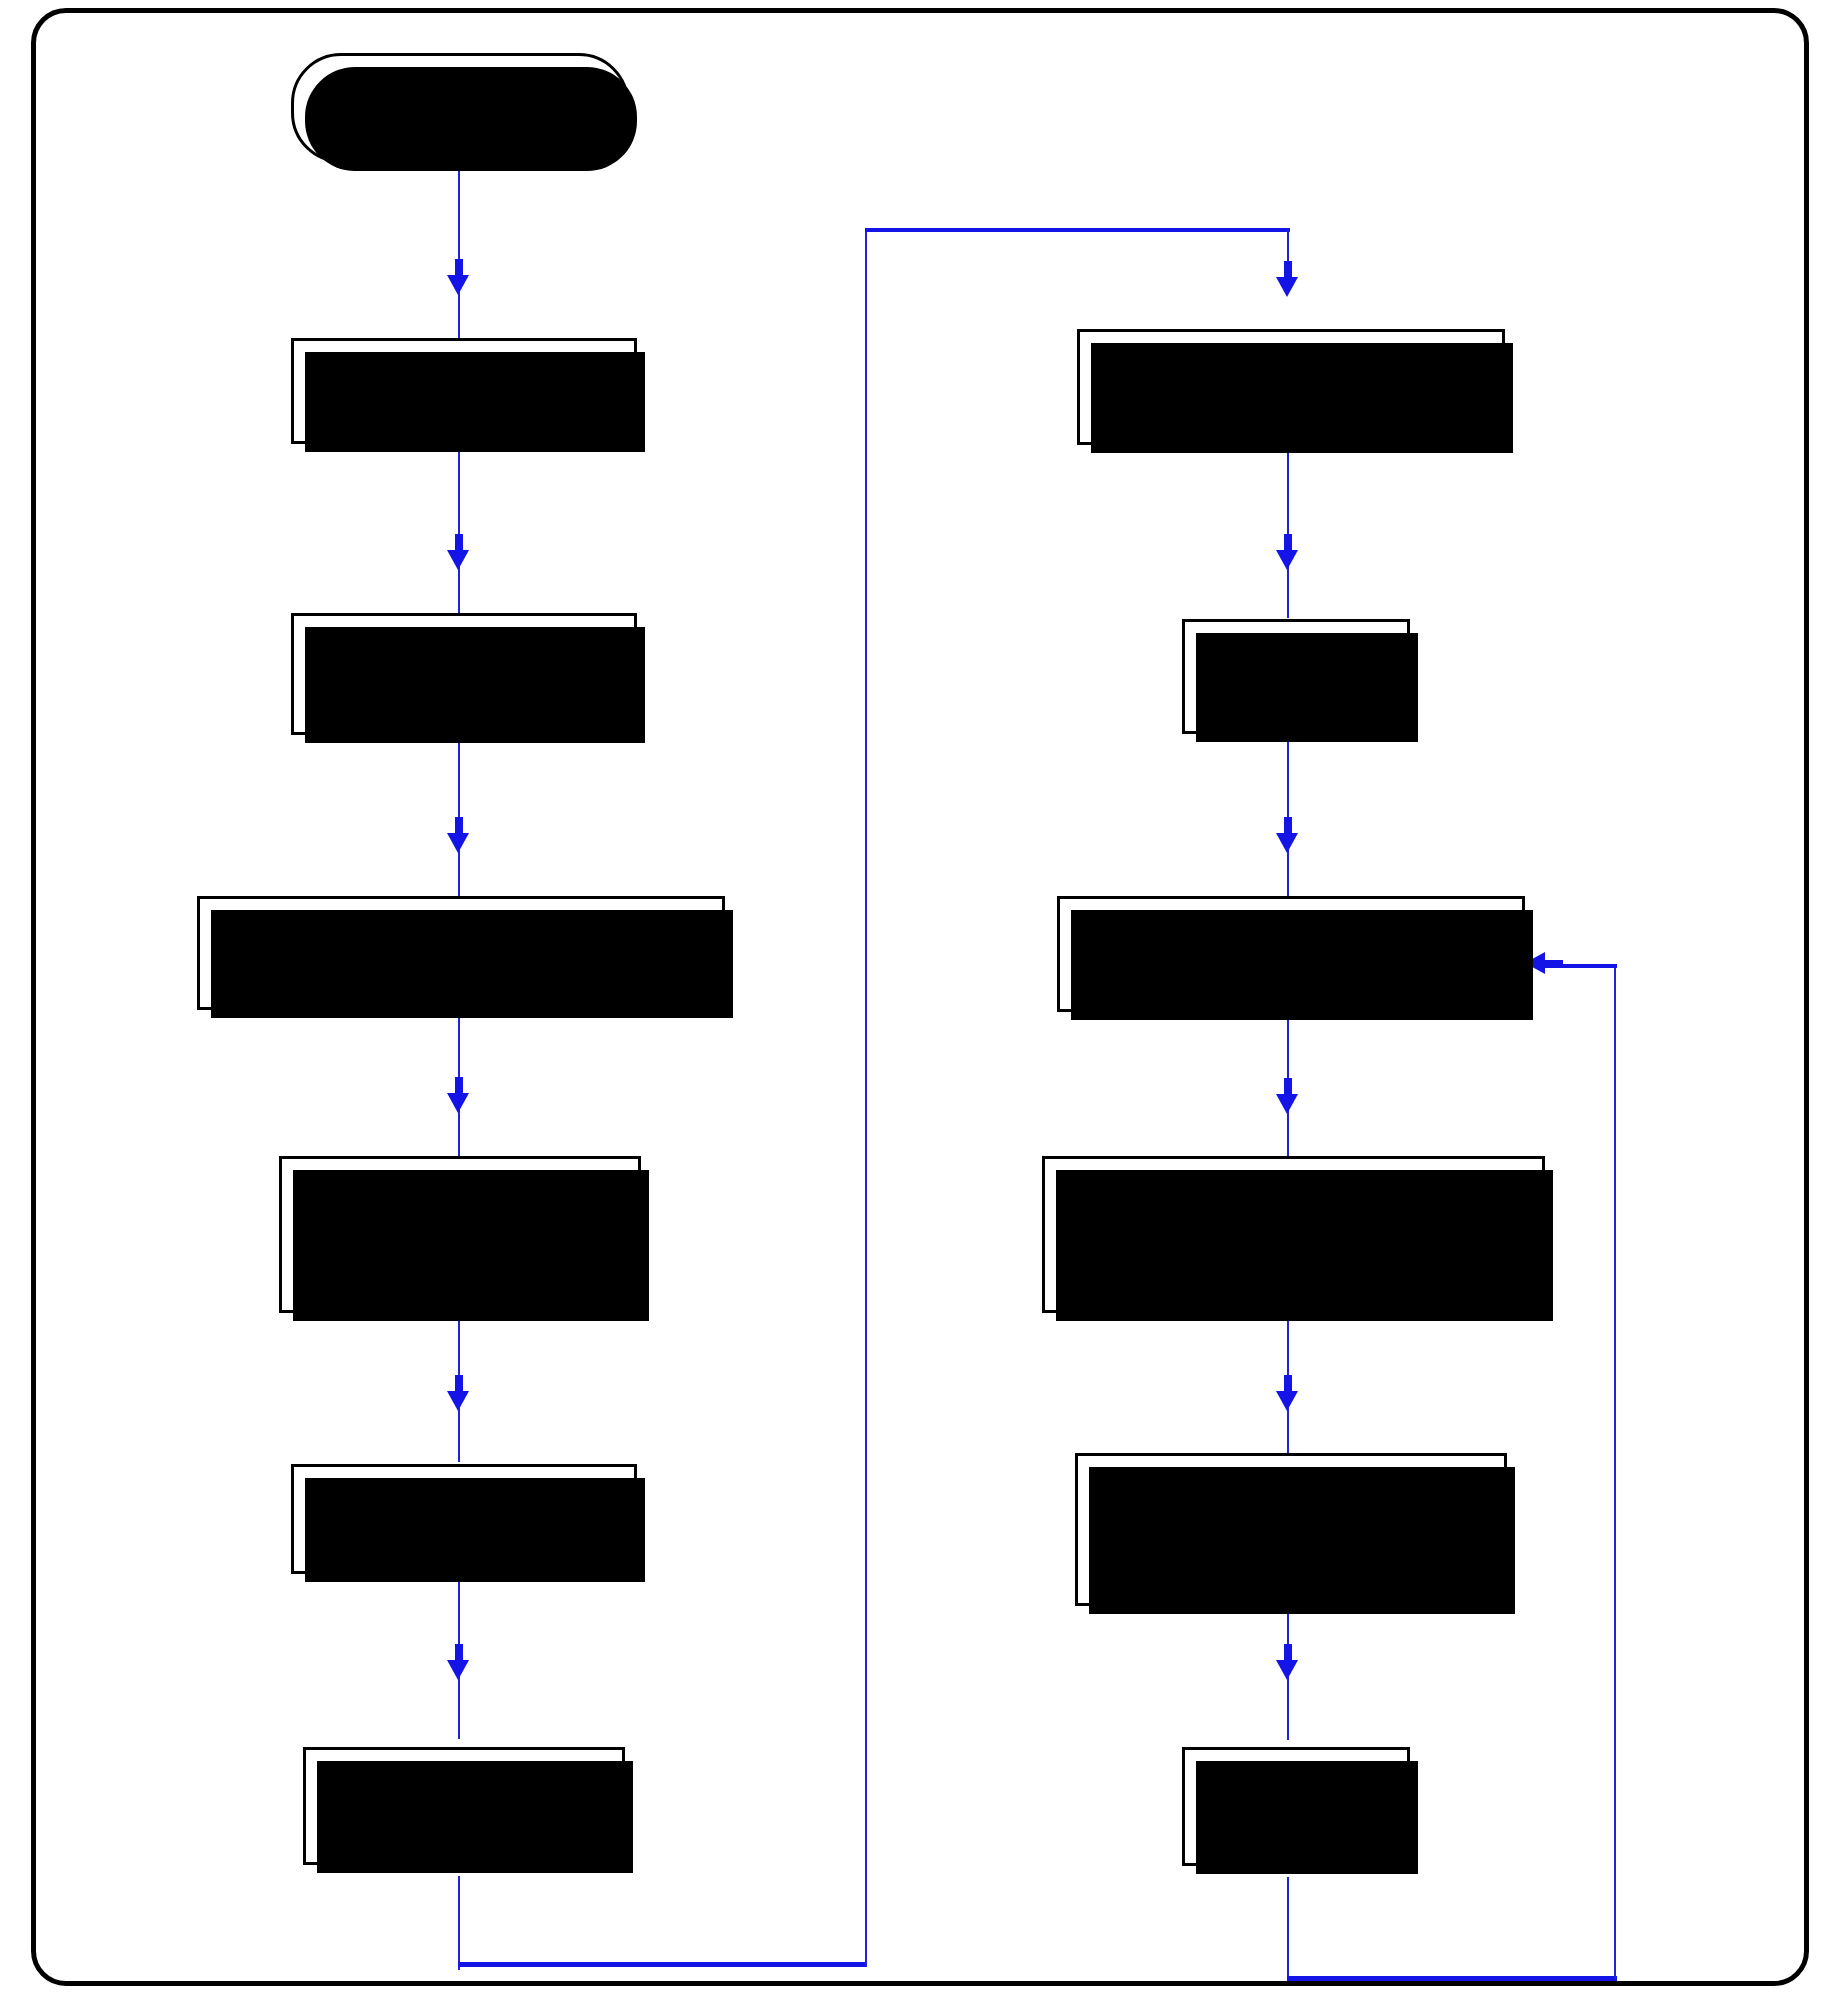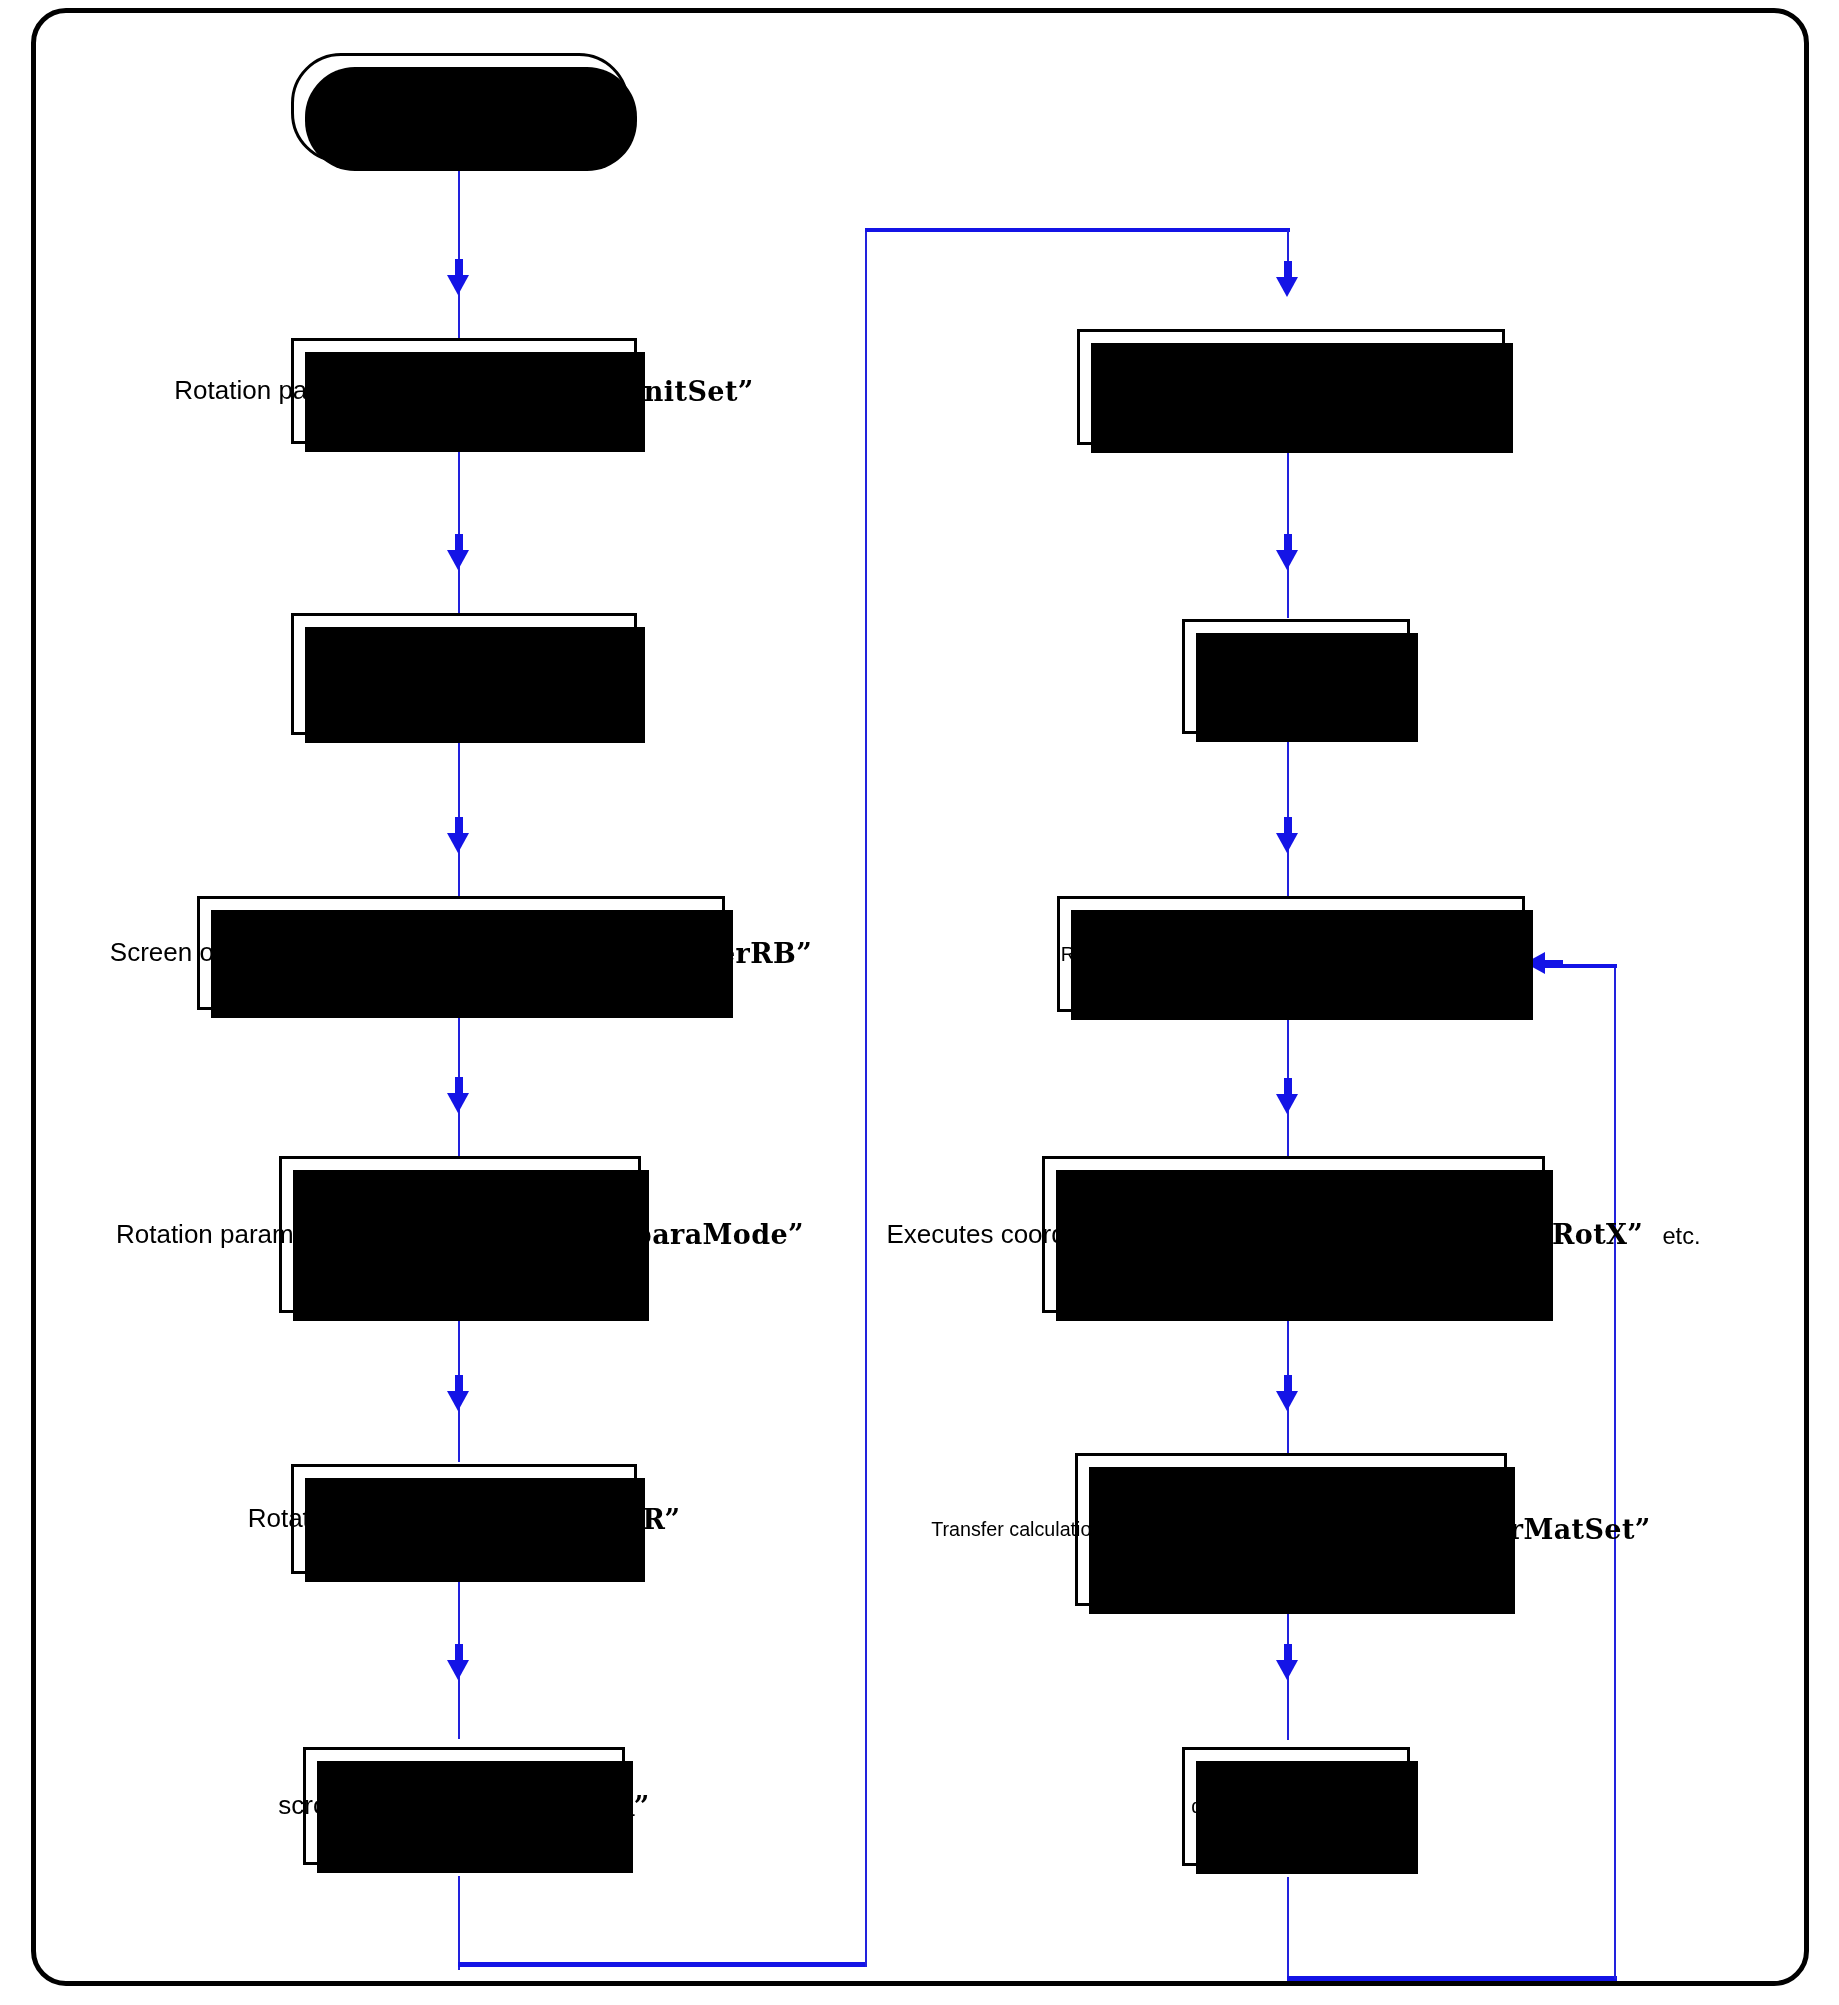--- a/index.html
+++ b/index.html
@@ -29,21 +29,21 @@
     box-sizing: border-box;
     background: transparent;
   }
   
   .node {
     position: absolute;
     box-sizing: border-box;
     background: #ffffff;
     border: 3.9px solid #000000;
     display: flex;
-    flex-direction: row;
+    flex-direction: column;
     align-items: center;
     justify-content: center;
     text-align: center;
     color: #000000;
     z-index: 5;
   }
   .node.shadowed::after {
     content: "";
     position: absolute;
     left: 11px;

